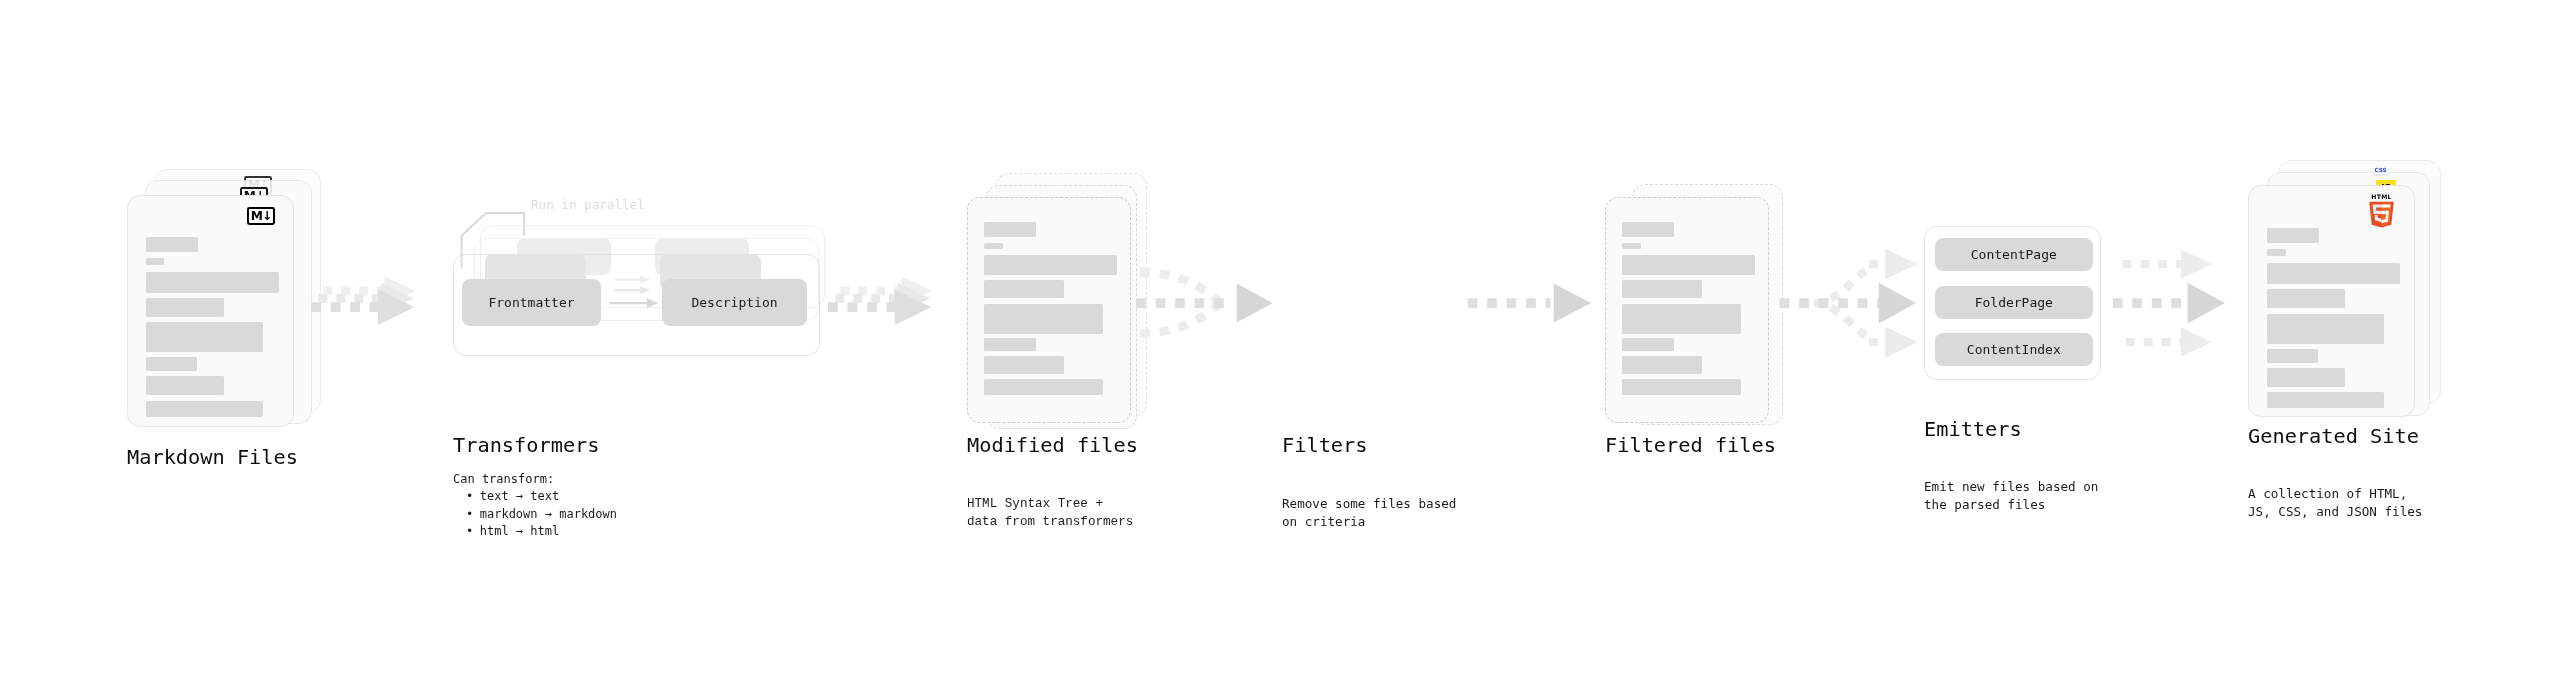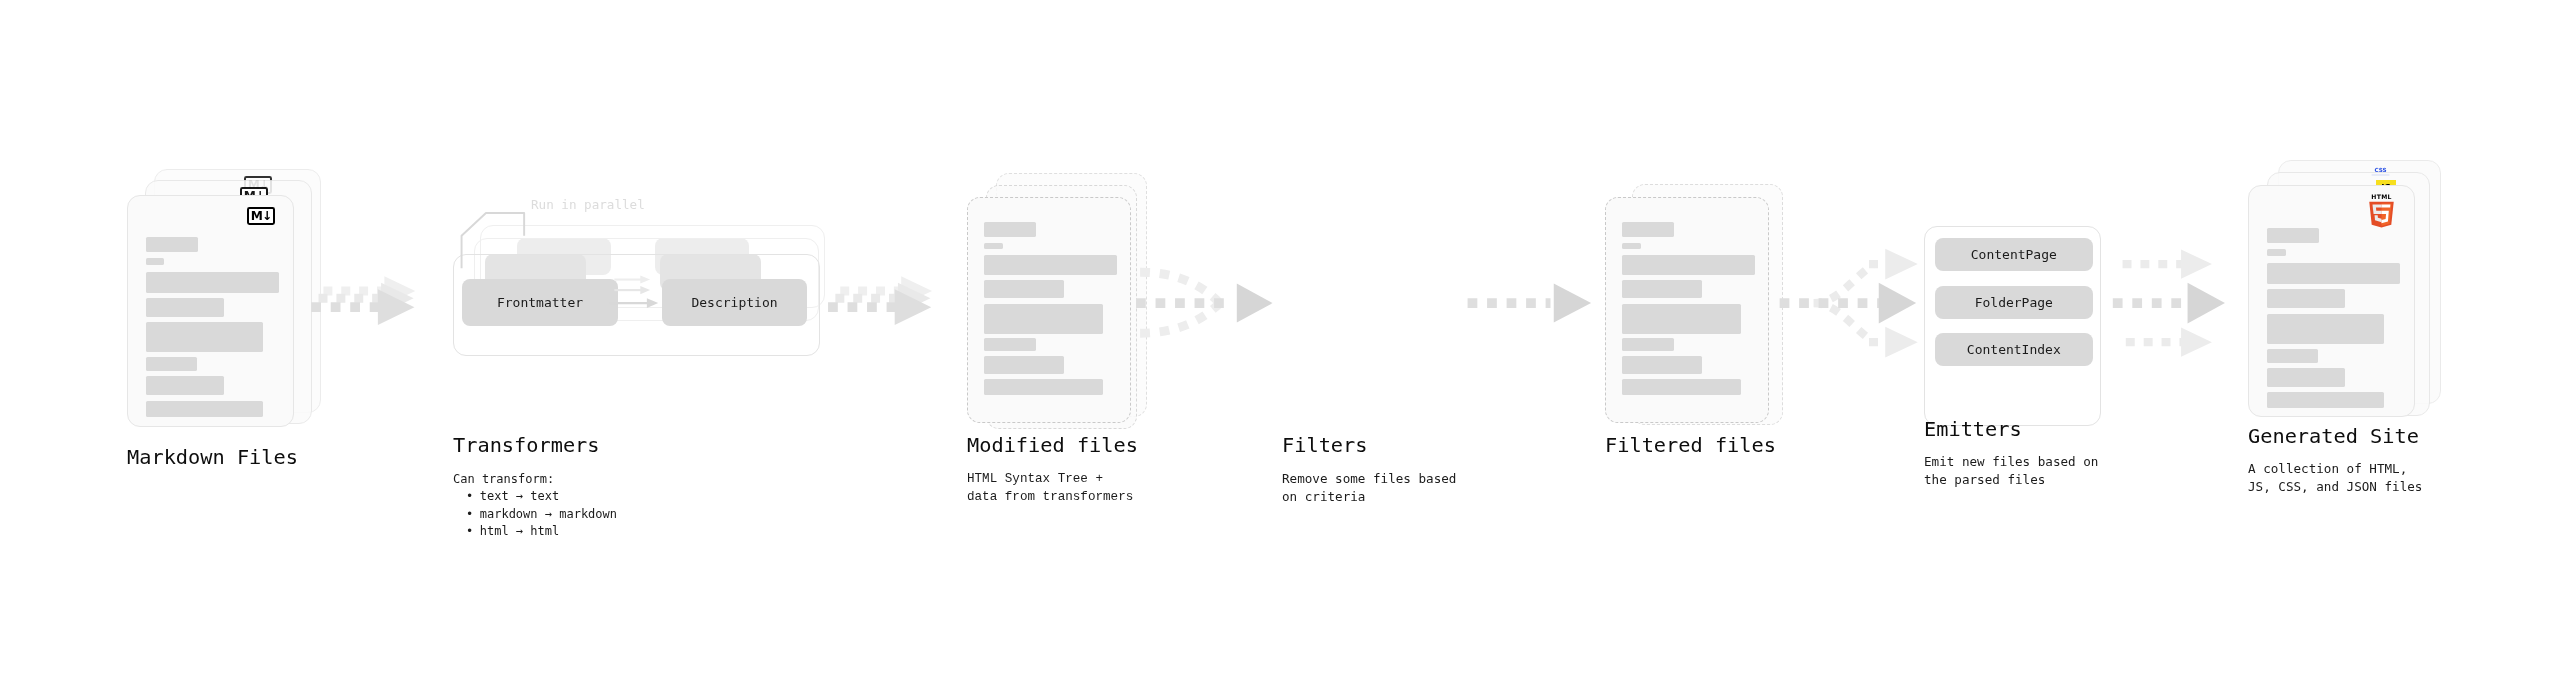--- a/index.html
+++ b/index.html
@@ -112,20 +112,21 @@
     white-space: nowrap;
     letter-spacing: 0px;
   }
   .subtitle {
     position: absolute;
     font-family: "DejaVu Sans Mono", "Liberation Mono", monospace;
     font-size: 12.6px;
     line-height: 1.45;
     color: #1b1b1b;
     white-space: pre-line;
+    margin-top: 25px;
   }
   .bullets {
     position: absolute;
     font-family: "DejaVu Sans Mono", "Liberation Mono", monospace;
     font-size: 12px;
     line-height: 1.45;
     color: #1b1b1b;
   }
   .bullets .hdr { display: block; }
   .bullets ul { margin: 0; padding-left: 13px; list-style: none; }
@@ -178,21 +179,21 @@
 
     <div class="group-ghost" style="left:480px; top:225px; width:345px; height:83px;"></div>
     <div class="pill ghost2" style="left:517px; top:238px; width:94px; height:37px;"></div>
     <div class="pill ghost2" style="left:655px; top:238px; width:94px; height:37px;"></div>
 
     <div class="group-ghost" style="left:474px; top:238px; width:345px; height:83px;"></div>
     <div class="pill ghost1" style="left:485px; top:254px; width:101px; height:37px;"></div>
     <div class="pill ghost1" style="left:660px; top:254px; width:101px; height:37px;"></div>
 
     <div class="group-box" style="left:453px; top:254px; width:367px; height:102px;"></div>
-    <div class="pill" style="left:462px; top:279px; width:156px; height:47px;">Frontmatter</div>
+    <div class="pill" style="left:462px; top:279px; width:139px; height:47px;">Frontmatter</div>
     <div class="pill" style="left:662px; top:279px; width:145px; height:47px;">Description</div>
   </div>
 
   <div class="title" style="left:453px; top:433px;">Transformers</div>
   <div class="bullets" style="left:453px; top:471px;">
     <span class="hdr">Can transform:</span>
     <ul>
       <li>text → text</li>
       <li>markdown → markdown</li>
       <li>html → html</li>
@@ -229,21 +230,21 @@
       <div class="skel" style="left:16.3px; top:57px;  width:133px; height:20.3px;"></div>
       <div class="skel" style="left:16.3px; top:82px; width:80px;  height:18px;"></div>
       <div class="skel" style="left:16.3px; top:106px; width:119px; height:30px;"></div>
       <div class="skel" style="left:16.3px; top:140px; width:52px;  height:13px;"></div>
       <div class="skel" style="left:16.3px; top:158px; width:80px;  height:18px;"></div>
       <div class="skel" style="left:16.3px; top:181px; width:119px; height:16.3px;"></div>
     </div>
   </div>
   <div class="title" style="left:1605px; top:433px;">Filtered files</div>
 
-  <div class="group-box" style="left:1924px; top:226px; width:177px; height:200px;">
+  <div class="group-box" style="left:1924px; top:226px; width:177px; height:154px;">
     <div class="pill" style="left:9.8px; top:11.4px;  width:158px; height:32.5px;">ContentPage</div>
     <div class="pill" style="left:9.8px; top:59px;  width:158px; height:32.5px;">FolderPage</div>
     <div class="pill" style="left:9.8px; top:106px; width:158px; height:32.5px;">ContentIndex</div>
   </div>
   <div class="title" style="left:1924px; top:417px;">Emitters</div>
   <div class="subtitle" style="left:1924px; top:453px;">Emit new files based on
 the parsed files</div>
 
   <div class="doc-stack">
     <div class="doc-ghost" style="left:2278px; top:160px; width:163px; height:244px; opacity:.8;"></div>

